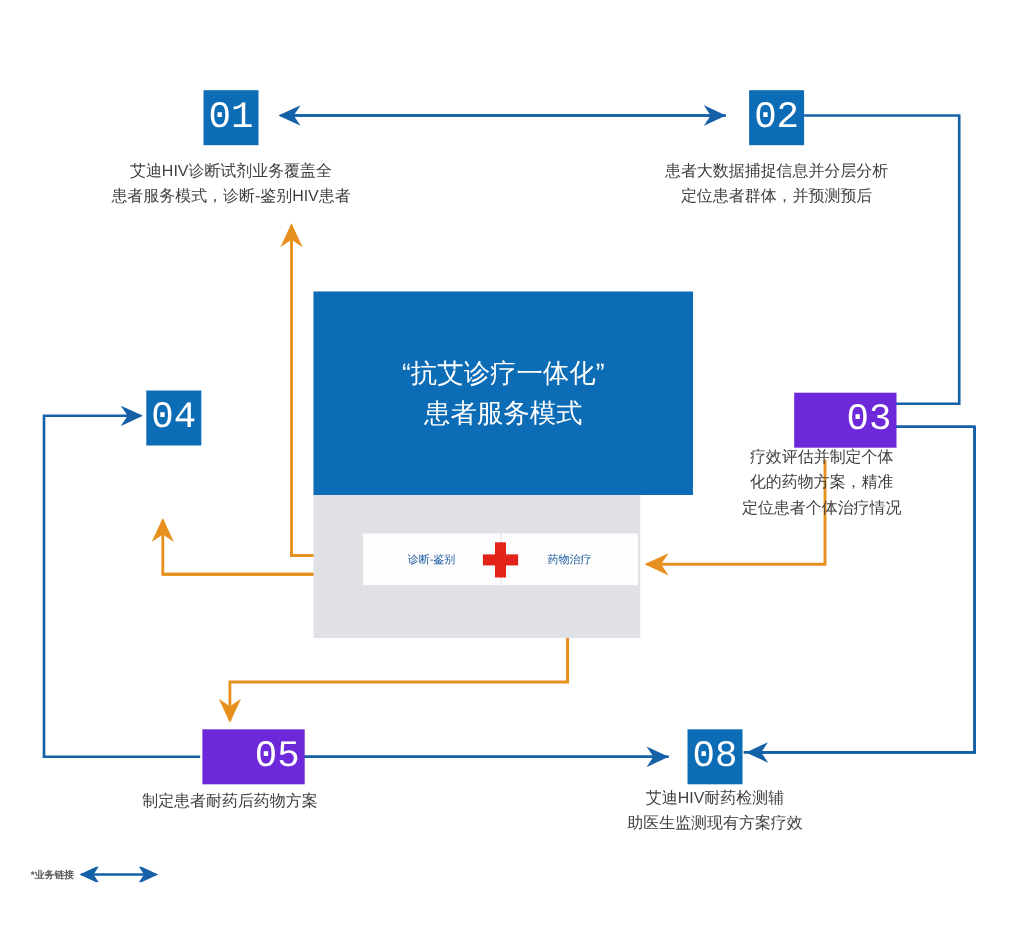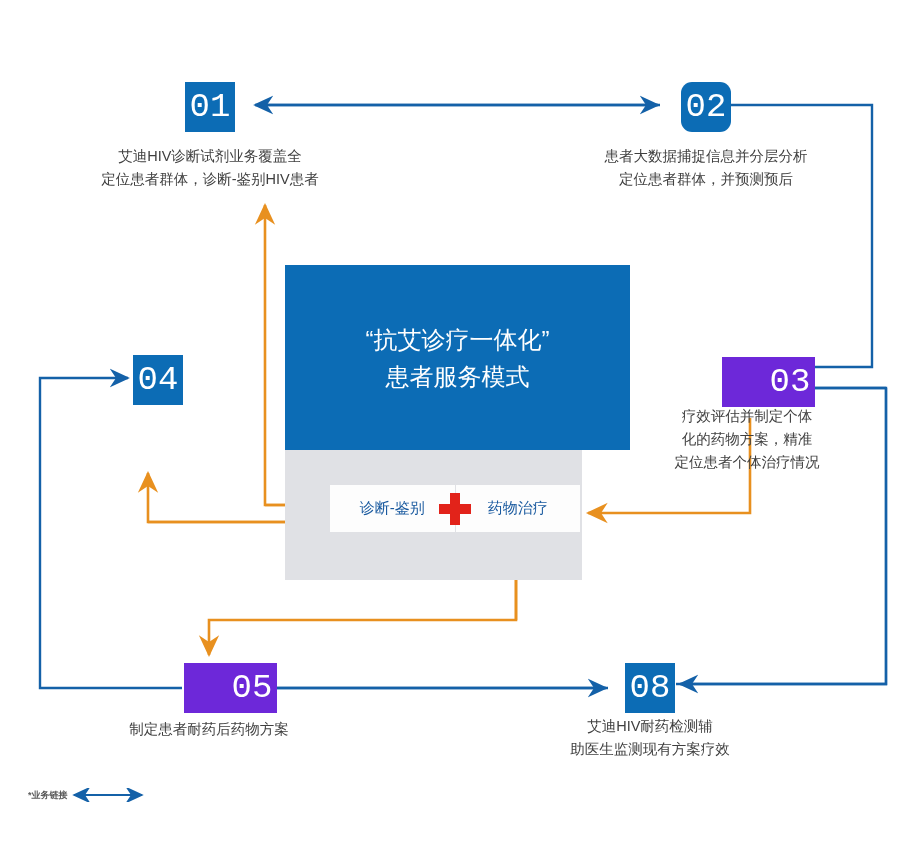--- a/index.html
+++ b/index.html
@@ -85,21 +85,21 @@
     height: 47px;
     display: flex;
   }
   .pill {
     background: #fdfdfd;
     flex: 1 1 50%;
     display: flex;
     align-items: center;
     justify-content: center;
     color: #17589e;
-    font-size: 15px;
+    font-size: 10px;
     font-family: "Liberation Sans", "DejaVu Sans", sans-serif;
   }
   .pill-left { margin-right: 1px; }
   .cross {
     position: absolute;
     left: 50%;
     top: 50%;
     transform: translate(-50%, -50%);
     width: 32px;
     height: 32px;
@@ -204,23 +204,23 @@
       </div>
       <div class="pill pill-right">
         <span>药物治疗</span>
       </div>
       <div class="cross"></div>
     </div>
   </div>
 
   <div class="badge badge-blue" style="left:185px; top:82px;">01</div>
   <div class="caption" style="left:35px; top:145px; width:350px;">艾迪HIV诊断试剂业务覆盖全
-定位患者群体，诊断-鉴别HIV患者</div>
-
-  <div class="badge badge-blue" style="left:681px; top:82px;border-radius:11px;">02</div>
+患者服务模式，诊断-鉴别HIV患者</div>
+
+  <div class="badge badge-blue" style="left:681px; top:82px;">02</div>
   <div class="caption" style="left:531px; top:145px; width:350px;">患者大数据捕捉信息并分层分析
 定位患者群体，并预测预后</div>
 
   <div class="badge badge-orange" style="left:722px; top:357px;">03</div>
   <div class="caption" style="left:652px; top:405px; width:190px;">疗效评估并制定个体
 化的药物方案，精准
 定位患者个体治疗情况</div>
 
   <div class="badge badge-blue" style="left:625px; top:663px;">08</div>
   <div class="caption" style="left:530px; top:715px; width:240px;">艾迪HIV耐药检测辅

